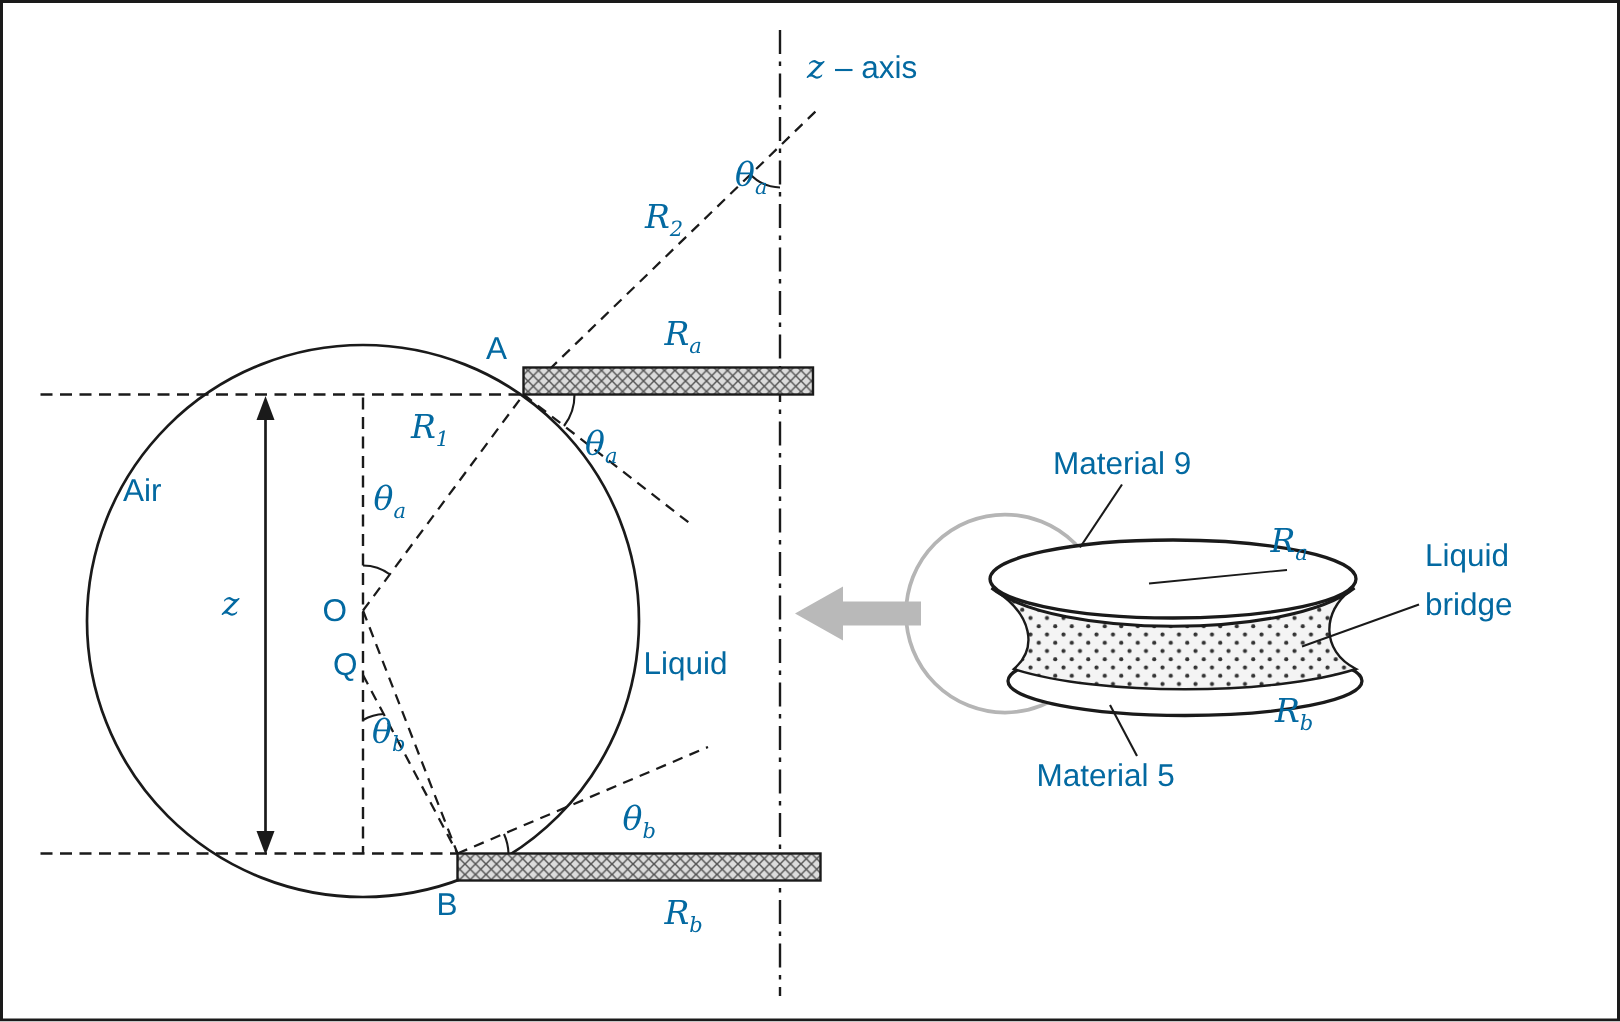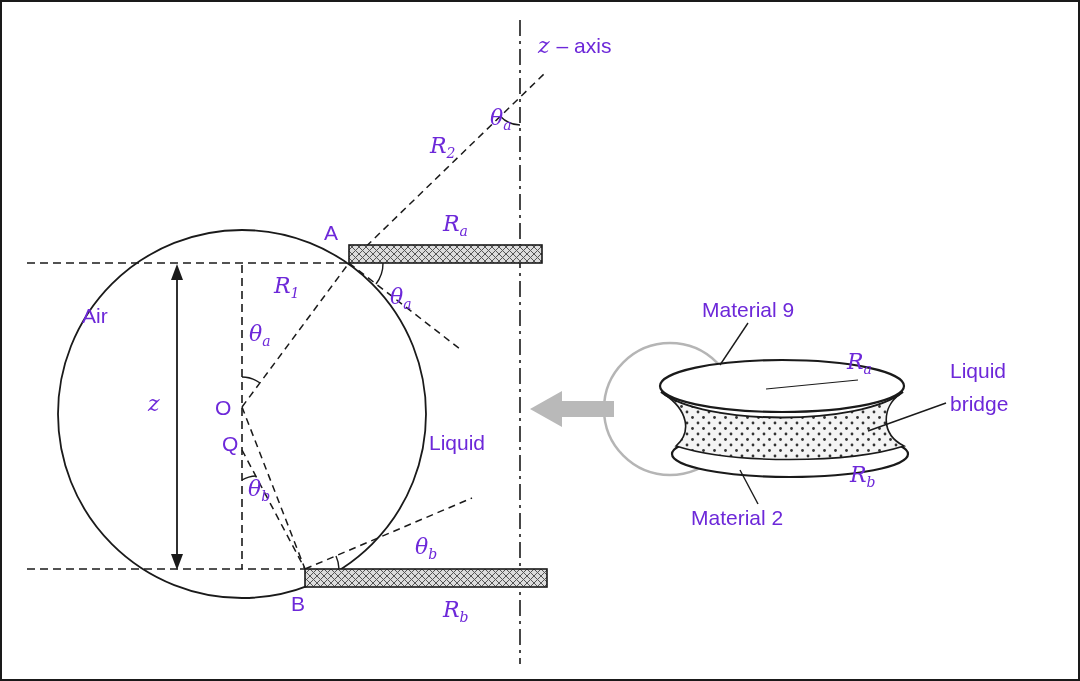--- a/index.html
+++ b/index.html
@@ -9,21 +9,21 @@
     background:#fff;
     border:2px solid #1a1a1a;
     box-sizing:border-box;
     overflow:hidden;
     font-family:"Liberation Sans",sans-serif;
   }
   .figure svg{position:absolute;left:0;top:0;}
   .lbl{
     position:absolute;
     z-index:2;
-    color:#6d28d9;
+    color:#0369a1;
     white-space:nowrap;
     line-height:1.1;
   }
   .plain{font-family:"Liberation Sans",sans-serif;font-size:21px;}
   .math{font-family:"DejaVu Serif",serif;font-style:italic;font-size:22px;}
   .math sub{font-size:14px;font-style:italic;line-height:0;}
   .mixed .rest{font-family:"Liberation Sans",sans-serif;font-style:normal;font-size:21px;margin-left:7px;}
   .twoline{line-height:33px;}
 </style>
 </head>
@@ -114,21 +114,21 @@
   <div class="lbl plain" style="left:322px;top:219px">A</div>
 
   <div class="lbl math" style="left:441px;top:210px"><span>R</span><sub>a</sub></div>
 
   <div class="lbl math" style="left:272px;top:272px"><span>R</span><sub>1</sub></div>
 
   <div class="lbl math" style="left:247px;top:320px"><span>θ</span><sub>a</sub></div>
 
   <div class="lbl math" style="left:388px;top:283px"><span>θ</span><sub>a</sub></div>
 
-  <div class="lbl plain" style="left:80px;top:302px">Air</div>
+  <div class="lbl plain" style="left:80px;top:314px">Air</div>
 
   <div class="lbl math" style="left:146px;top:390px">z</div>
 
   <div class="lbl plain" style="left:213px;top:394px">O</div>
 
   <div class="lbl plain" style="left:220px;top:430px">Q</div>
 
   <div class="lbl math" style="left:246px;top:475px"><span>θ</span><sub>b</sub></div>
 
   <div class="lbl plain" style="left:427px;top:429px">Liquid</div>
@@ -143,15 +143,15 @@
 
   <div class="lbl math" style="left:845px;top:348px"><span>R</span><sub>a</sub></div>
 
   <div class="lbl plain twoline" style="left:948px;top:352px">
     <div>Liquid</div>
     <div>bridge</div>
   </div>
 
   <div class="lbl math" style="left:848px;top:461px"><span>R</span><sub>b</sub></div>
 
-  <div class="lbl plain" style="left:689px;top:504px">Material 2</div>
+  <div class="lbl plain" style="left:689px;top:504px">Material 5</div>
 
 </div>
 
 </body></html>

